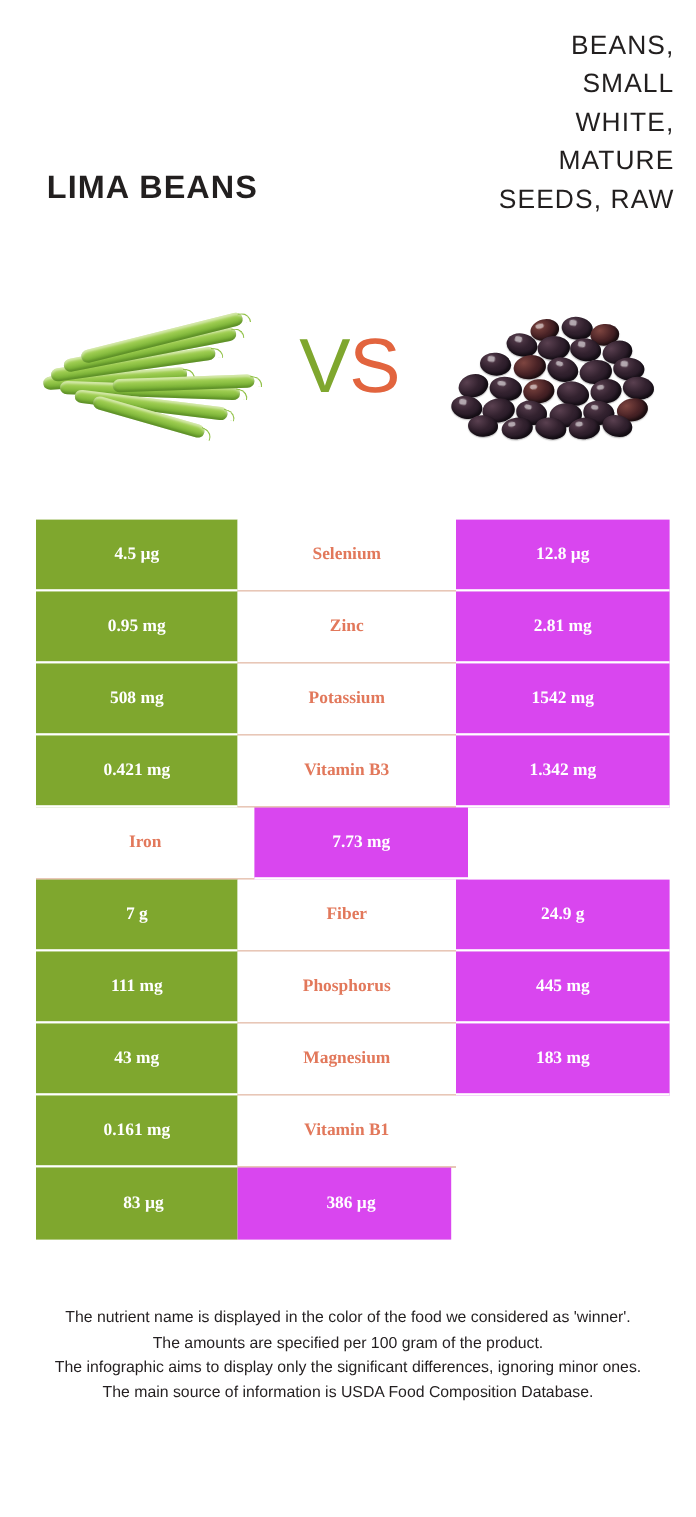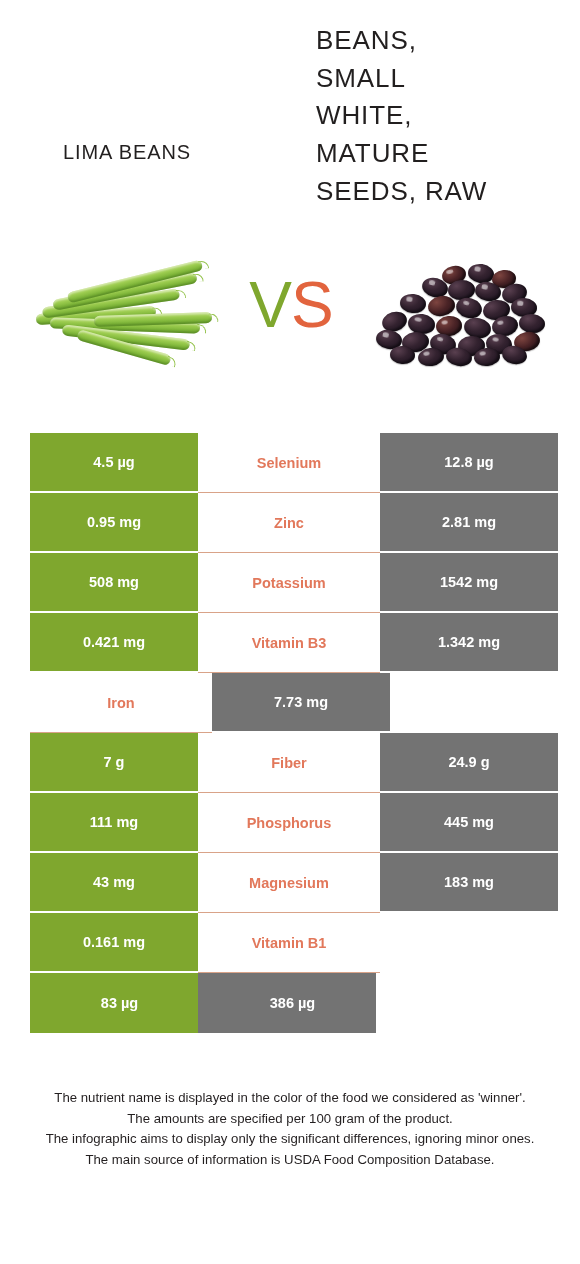--- a/index.html
+++ b/index.html
@@ -32,36 +32,37 @@
     width: 580px;
     height: 215px;
   }
   .title-left {
     position: absolute;
     left: 14px;
     top: 140px;
     width: 226px;
     text-align: center;
     font-family: "Liberation Sans", sans-serif;
-    font-weight: 400;
-    font-size: 20px;
+    font-weight: 700;
+    font-size: 27px;
     letter-spacing: 0.9px;
     color: #221f1f;
     line-height: 1.25;
     text-transform: uppercase;
     white-space: pre-line;
   }
   .title-right {
     position: absolute;
-    right: 34px;
+    right: 18px;
     top: 22px;
     width: 230px;
+    text-align: right;
     font-family: "Liberation Sans", sans-serif;
     font-weight: 300;
-    font-size: 26px;
+    font-size: 22px;
     letter-spacing: 0.9px;
     color: #221f1f;
     line-height: 1.45;
     text-transform: uppercase;
     white-space: pre-line;
   }
 
   
   .hero {
     position: absolute;
@@ -157,42 +158,42 @@
     height: 60px;
     display: flex;
     align-items: stretch;
     margin-bottom: 0px;
   }
   .row + .row { margin-top: 0; }
   .cell {
     display: flex;
     align-items: center;
     justify-content: center;
-    font-family: Liberation Sans, sans-serif;
+    font-family: Liberation Serif, serif;
     font-size: 14.5px;
     font-weight: 700;
     box-sizing: border-box;
   }
   .cell-left {
     width: 168px;
     background: #7FA72E;
     color: #ffffff;
     border-bottom: 2px solid #ffffff;
   }
   .cell-mid {
     width: 182px;
     background: #ffffff;
     color: #E2785B;
     font-weight: 700;
     font-size: 14.5px;
     border-bottom: 1px solid #D9A389;
   }
   .cell-right {
     width: 178px;
-    background: #737373;
+    background: #d946ef;
     color: #ffffff;
     border-bottom: 2px solid #ffffff;
   }
   .row:last-child .cell-left,
   .row:last-child .cell-right { border-bottom: none; padding-left: 11px; }
   .row:last-child .cell-mid { border-bottom: none; }
 
   
   .footer {
     position: absolute;

